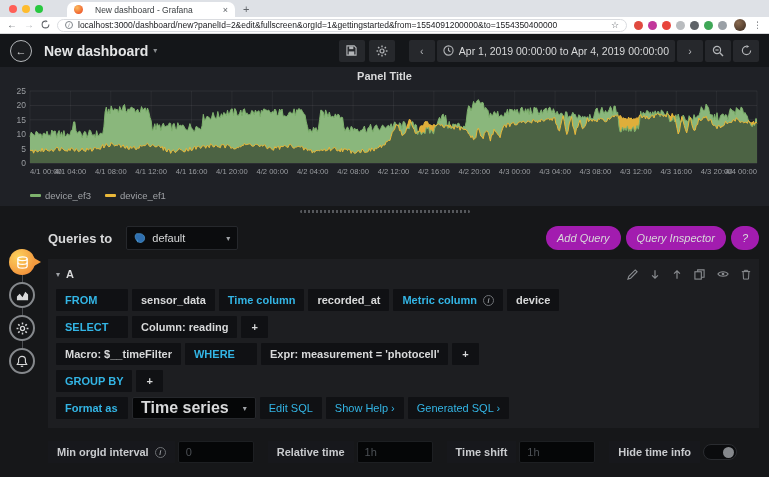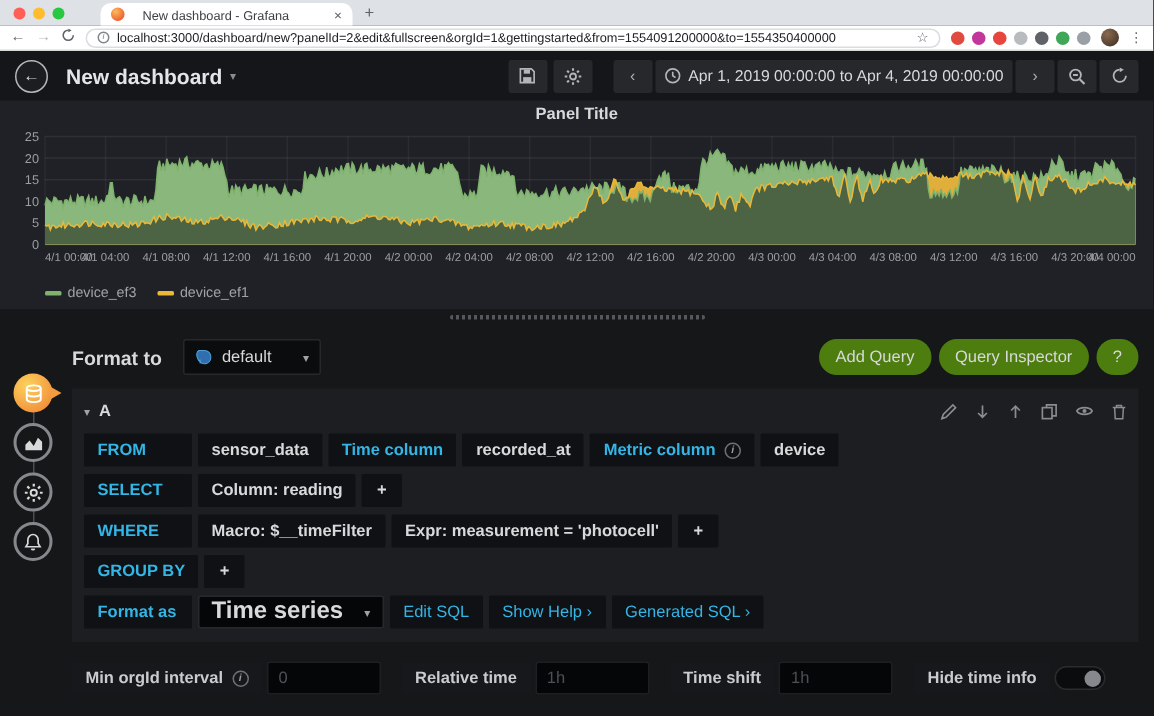--- a/index.html
+++ b/index.html
@@ -73,28 +73,28 @@
                background:#161719; color:#d8d9da; display:flex; align-items:center;
                justify-content:center; margin-bottom:7px; position:relative; z-index:1; }
   .rail-item.active { border:none;
       background:radial-gradient(circle at 35% 30%, #fcd25c, #f2903a 80%); }
   .rail-item.active::after { content:""; position:absolute; right:-6px; top:9px;
       border-left:7px solid #f39b3f; border-top:4px solid transparent;
       border-bottom:4px solid transparent; }
 
   .q-header { display:flex; align-items:center; height:34px; }
   .q-header-label { font-size:13px; font-weight:600; color:#d8d9da; }
-  .ds-picker { margin-left:14px; width:92px; height:24px; background:#0b0c0e;
+  .ds-picker { margin-left:14px; width:112px; height:24px; background:#0b0c0e;
                border:1px solid #26282c; border-radius:2px; display:flex;
                align-items:center; padding:0 7px; gap:6px; }
   .ds-name { font-size:11px; color:#d8d9da; flex:1; }
   .ds-caret { font-size:8px; color:#9fa2a6; }
   .q-header-right { margin-left:auto; display:flex; gap:5px; }
-  .hbtn { height:24px; background:#4d7c0f; border-radius:12px; color:#d8d9da;
-          font-size:11px; display:flex; align-items:center; padding:0 11px; }
+  .hbtn { height:24px; background:#a21caf; border-radius:12px; color:#d8d9da;
+          font-size:11px; display:flex; align-items:center; padding:0 11px;font-style:italic; }
 
   .q-card { background:#1d1e21; margin-top:4px; padding:5px 8px 9px; }
   .card-head { display:flex; align-items:center; height:20px; }
   .collapse-caret { font-size:8px; color:#9fa2a6; margin-right:6px; }
   .refid { font-size:11px; font-weight:700; color:#d8d9da; }
   .card-actions { margin-left:auto; display:flex; gap:12px; align-items:center; color:#898c90; }
   .card-actions svg { display:block; }
 
   .q-row { display:flex; align-items:center; margin-top:5px; height:22px; }
   .cell { height:22px; display:flex; align-items:center; padding:0 9px; font-size:11px;
@@ -337,21 +337,21 @@
     </div>
     <div class="rail-item">
       <svg width="12" height="13" viewBox="0 0 14 14">
           <path d="M7 1 a4 4 0 0 1 4 4 v3 l1.5 2.5 H1.5 L3 8 V5 a4 4 0 0 1 4 -4 Z" fill="none" stroke="#d8d9da" stroke-width="1.3"></path>
           <path d="M5.8 12 a1.3 1.3 0 0 0 2.4 0" fill="none" stroke="#d8d9da" stroke-width="1.3"></path>
         </svg>
     </div>
   </div>
 
   <div class="q-header">
-    <span class="q-header-label">Format to</span>
+    <span class="q-header-label">Queries to</span>
     <div class="ds-picker">
       <svg width="12" height="12" viewBox="0 0 14 14">
           <path d="M3 2 C1 3 1 6 2 8 C3 11 6 13 9 12 C12 11 13 8 12 5 C11 3 9 2 7 2 Z M4 12 L4 9" fill="#2f6fb0" stroke="#4f9fd8" stroke-width="0.8"></path>
         </svg>
       <span class="ds-name">default</span>
       <span class="ds-caret">▾</span>
     </div>
     <div class="q-header-right">
       <div class="hbtn">Add Query</div>
       <div class="hbtn">Query Inspector</div>
@@ -411,22 +411,22 @@
       <span class="cell val">device</span>
     </div>
 
     <div class="q-row">
       <span class="cell kw">SELECT</span>
       <span class="cell val">Column: reading</span>
       <span class="cell plus">+</span>
     </div>
 
     <div class="q-row">
+      <span class="cell val">Macro: $__timeFilter</span>
       <span class="cell kw">WHERE</span>
-      <span class="cell val">Macro: $__timeFilter</span>
       <span class="cell val">Expr: measurement = 'photocell'</span>
       <span class="cell plus">+</span>
     </div>
 
     <div class="q-row">
       <span class="cell kw">GROUP BY</span>
       <span class="cell plus">+</span>
     </div>
 
     <div class="q-row">

